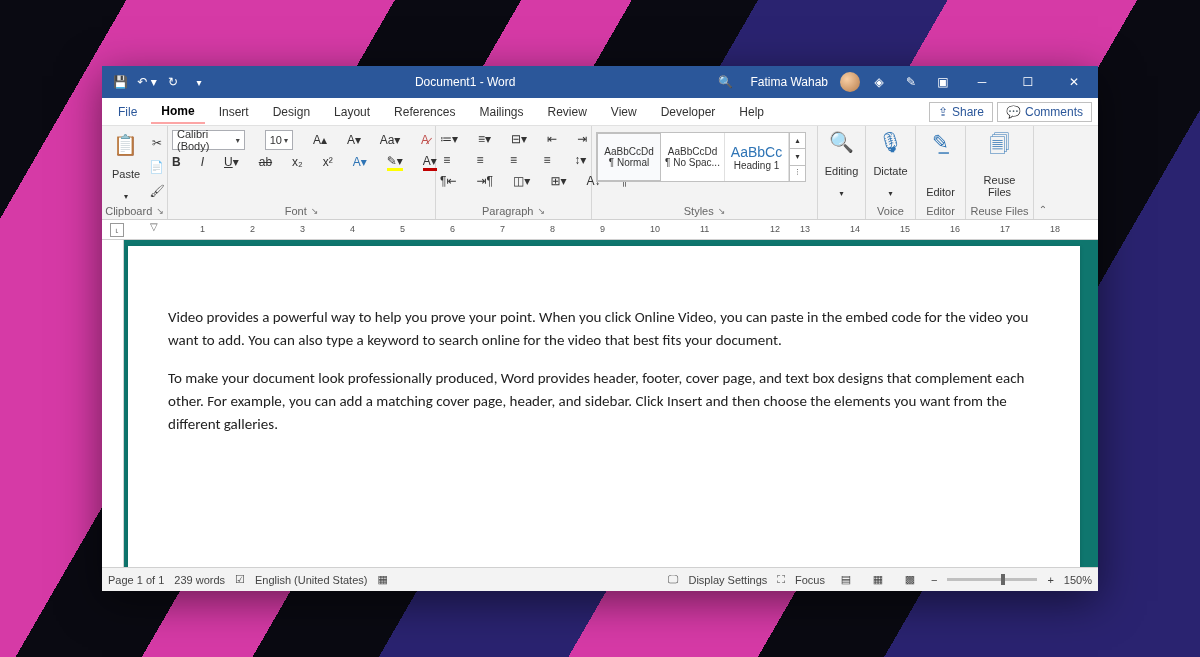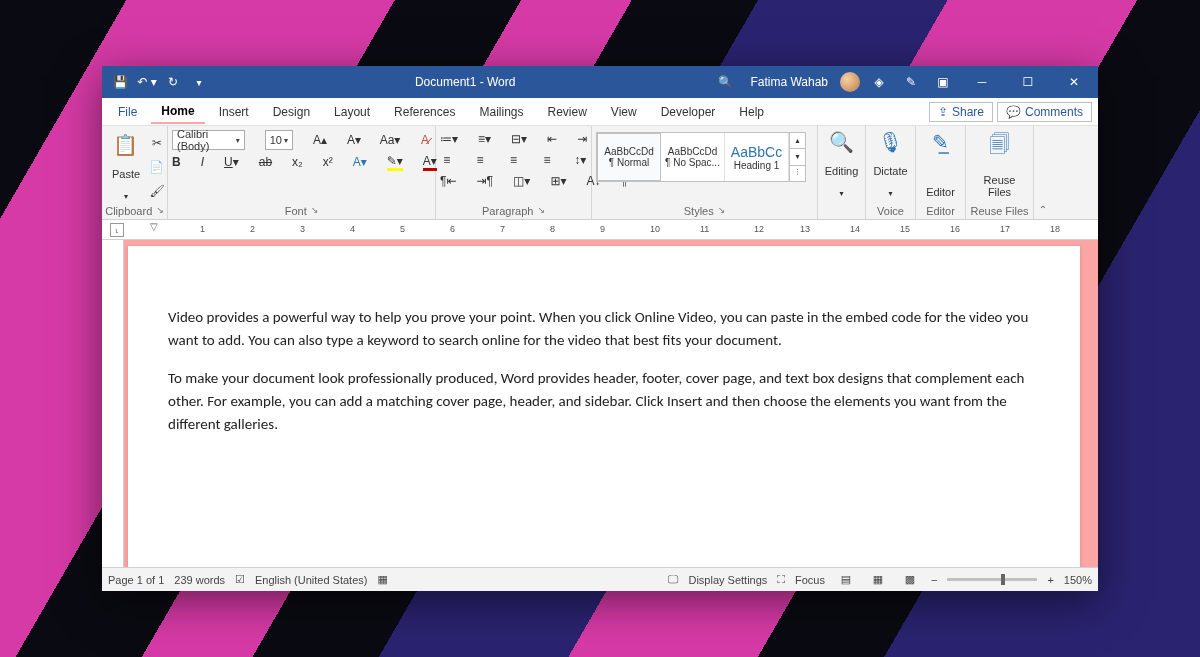--- a/index.html
+++ b/index.html
@@ -60,21 +60,21 @@
   border-bottom:1px solid #d0d0d0;
   display:flex;
   height: 94px;
 }
 .group {
   padding:2px 4px 0 4px;
   border-right:1px solid #d6d6d6;
   display:flex; flex-direction:column;
 }
 .group-body { flex:1; display:flex; align-items:flex-start; gap:2px; }
-.group-label { text-align:center; font-size:11px; color:#666; padding-bottom:2px; display:flex; justify-content:center; align-items:flex-start; gap:4px; }
+.group-label { text-align:center; font-size:11px; color:#666; padding-bottom:2px; display:flex; justify-content:center; align-items:center; gap:4px; }
 .group-label .dlg { font-size:9px; color:#777; }
 .bigbtn { display:flex; flex-direction:column; align-items:center; justify-content:space-between; padding:2px 4px; min-width:40px; height:72px; }
 .bigbtn .icon { font-size:20px; }
 .bigbtn .lbl { font-size:11px; text-align:center; line-height:1.1; }
 .fontstack { display:flex; flex-direction:column; gap:3px; padding-top:2px; }
 .fontrow { display:flex; gap:20px; align-items:center; }
 .combo { border:1px solid #abadb3; background:#fff; font-size:11px; height:20px; display:inline-flex; align-items:center; padding:0 4px; }
 .combo .dd { margin-left:2px; font-size:8px; color:#444; }
 .tb { width:18px; height:18px; display:inline-flex; align-items:center; justify-content:center; font-size:12px; }
 .stylegal { display:flex; align-items:stretch; border:1px solid #c0c0c0; background:#fff; height:50px; margin-top:4px; }
@@ -90,21 +90,21 @@
   height:20px; background:#fff; border-bottom:1px solid #d0d0d0;
   display:flex; align-items:center;
   font-size:9px; color:#555;
   padding-left:8px;
 }
 .ruler .tab-l { width:14px; height:14px; border:1px solid #999; display:flex; align-items:center; justify-content:center; margin-right:4px; font-size:9px; }
 .ruler-ticks { flex:1; position:relative; height:18px; overflow:hidden; }
 .ruler-ticks span { position:absolute; top:3px; font-size:9px; }
 .ruler-ticks .marker { position:absolute; top:0; font-size:10px; color:#666; }
 
-.pagearea { flex:1; background:#fca5a5; display:flex; overflow:hidden; }
+.pagearea { flex:1; background:#0f766e; display:flex; overflow:hidden; }
 .vruler { width:22px; background:#fff; border-right:1px solid #d0d0d0; }
 .page {
   margin-left:4px; margin-top:6px;
   background:#fff; width:952px; height:100%;
   box-shadow:0 1px 4px rgba(0,0,0,.15);
   padding:60px 40px 10px 40px;
   font-size:15px; line-height:1.55;
   font-family: "Segoe UI", Calibri, sans-serif;
   color:#222;
   overflow:hidden;
@@ -356,21 +356,21 @@
         <span style="left: 122px;">2</span>
         <span style="left: 172px;">3</span>
         <span style="left: 222px;">4</span>
         <span style="left: 272px;">5</span>
         <span style="left: 322px;">6</span>
         <span style="left: 372px;">7</span>
         <span style="left: 422px;">8</span>
         <span style="left: 472px;">9</span>
         <span style="left: 522px;">10</span>
         <span style="left: 572px;">11</span>
-        <span style="left: 626px;">12</span>
+        <span style="left: 642px;">12</span>
         <span style="left: 672px;">13</span>
         <span style="left: 722px;">14</span>
         <span style="left: 772px;">15</span>
         <span style="left: 822px;">16</span>
         <span style="left: 872px;">17</span>
         <span style="left: 922px;">18</span>
       </div>
   </div>
 
   <div class="pagearea">

